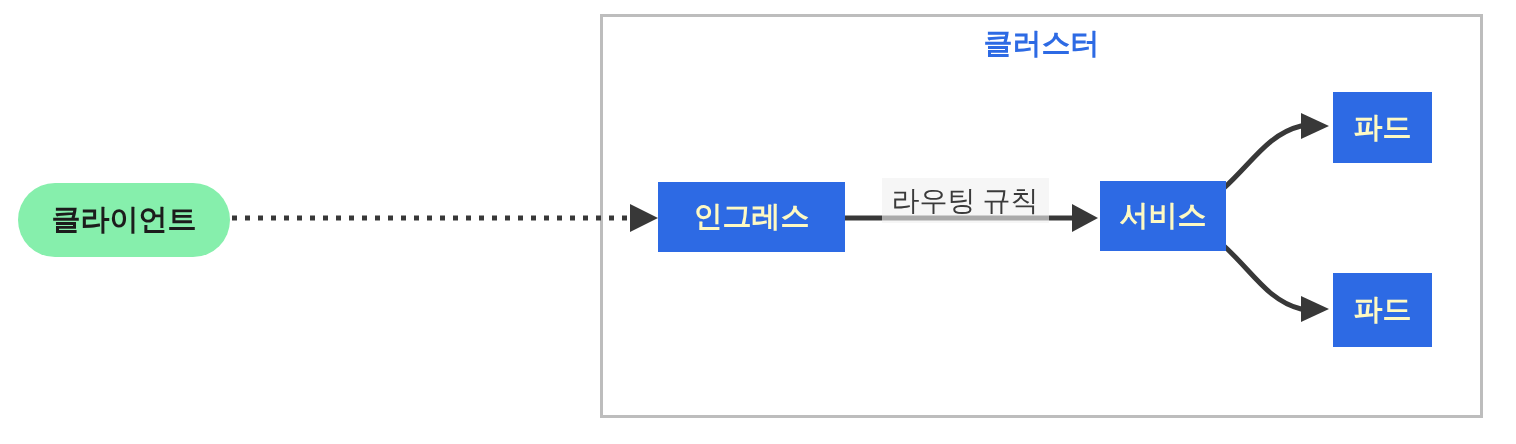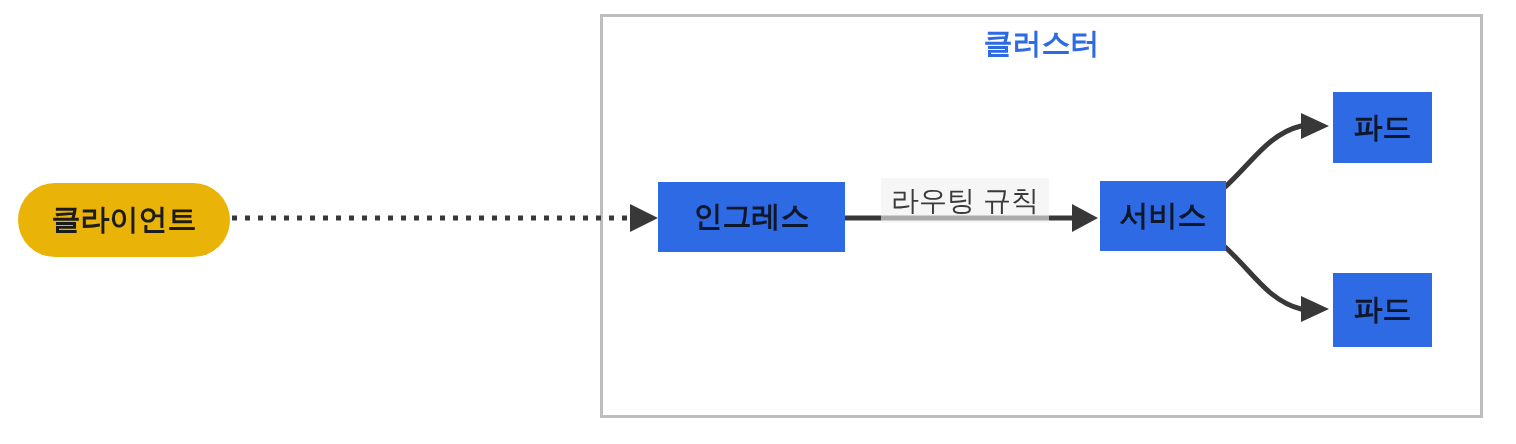--- a/index.html
+++ b/index.html
@@ -1,46 +1,46 @@
 <!DOCTYPE html>
 <html><head>
 <meta charset="utf-8">
 <style>
   html,body{margin:0;padding:0;background:#ffffff;}
   #stage{
     position:relative;
     width:1516px;height:444px;
     background:#ffffff;
-    font-family:Liberation Sans, sans-serif;
+    font-family:Liberation Serif, serif;
     overflow:hidden;
   }
   
   #connectors{position:absolute;left:0;top:0;z-index:1;}
 
   
   .cluster{
     position:absolute;left:600px;top:14px;width:877px;height:398px;
     border:3px solid #BDBDBD;background:transparent;z-index:0;
   }
   .cluster-title{
     position:absolute;left:600px;top:24px;width:883px;
     text-align:center;font-size:29px;font-weight:700;color:#2D6AE4;z-index:2;
   }
 
   
   .client{
     position:absolute;left:18px;top:183px;width:212px;height:74px;
-    background:#eab308;border-radius:40px;
+    background:#86efac;border-radius:40px;
     display:flex;align-items:center;justify-content:center;
     font-size:29px;font-weight:700;color:#1C1C1C;z-index:3;
   }
 
   
   .node{
-    position:absolute;background:#2D6AE4;color:#0f172a;
+    position:absolute;background:#2D6AE4;color:#fef9c3;
     display:flex;align-items:center;justify-content:center;
     font-size:29px;font-weight:700;z-index:3;
   }
   .node.ingress{left:658px;top:182px;width:187px;height:70px;}
   .node.service{left:1100px;top:181px;width:126px;height:70px;}
   .node.pod-top{left:1333px;top:92px;width:99px;height:71px;}
   .node.pod-bottom{left:1333px;top:273px;width:99px;height:74px;}
 
   
   .edge-label{

